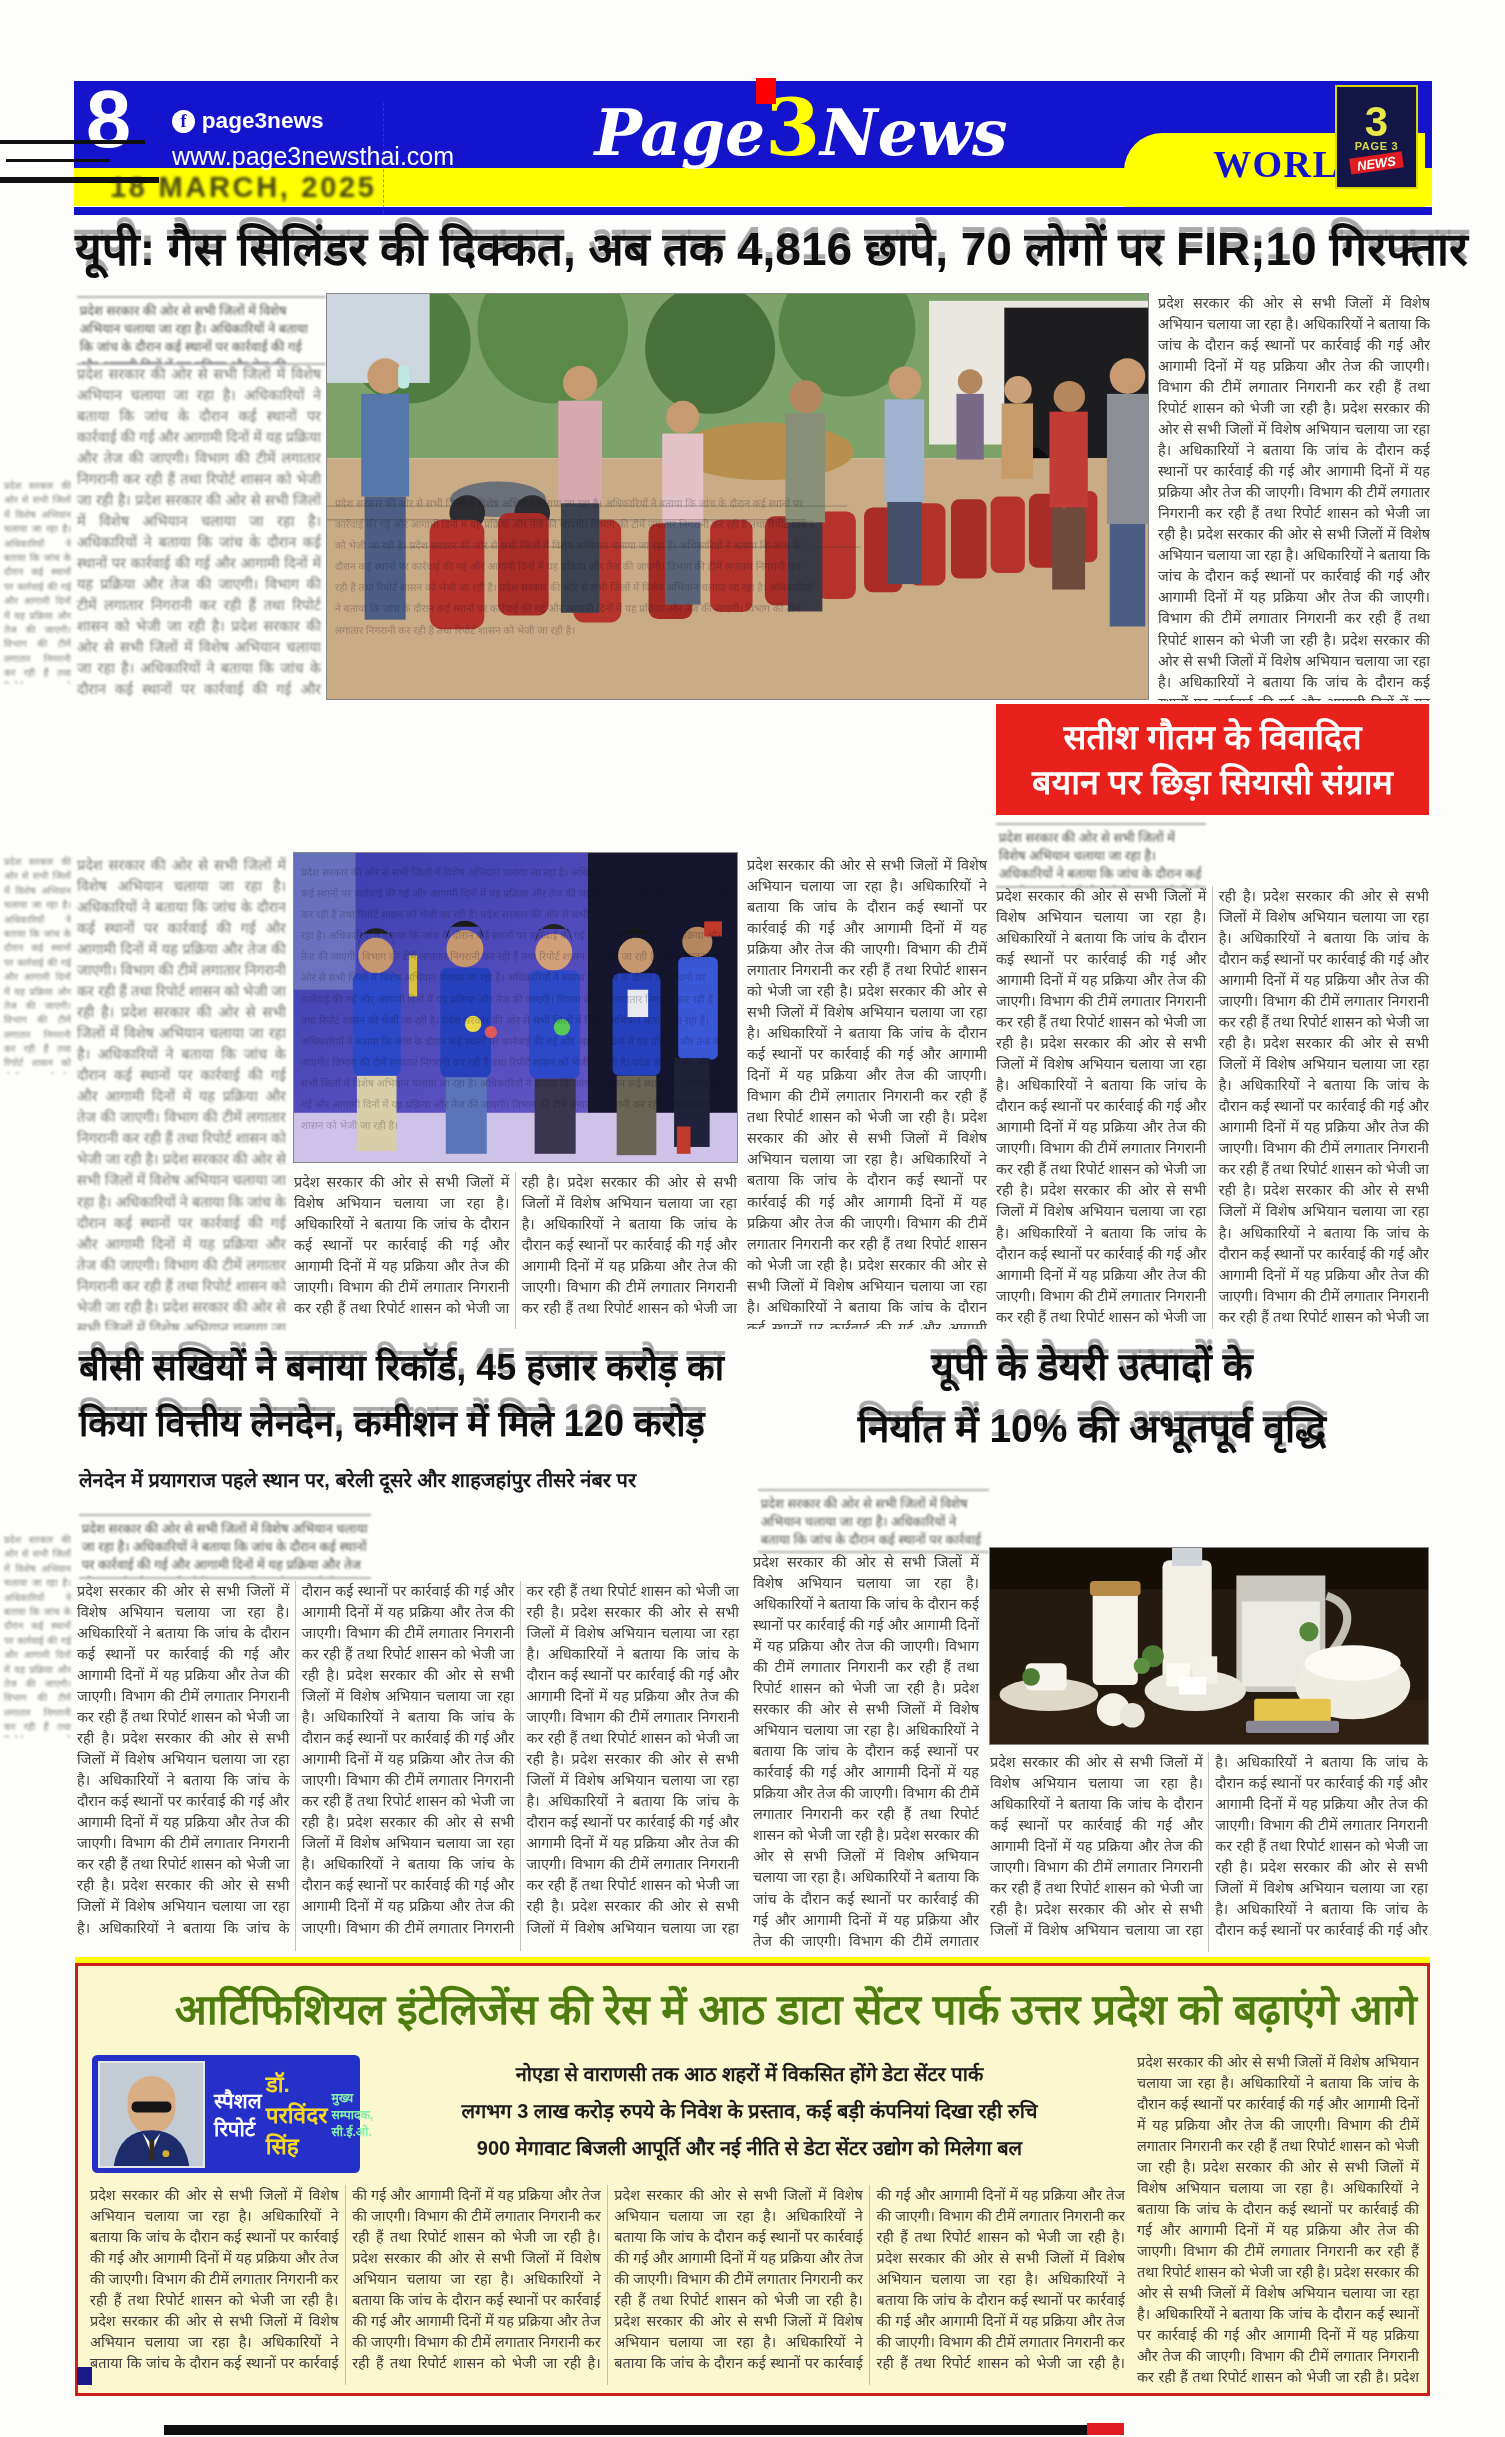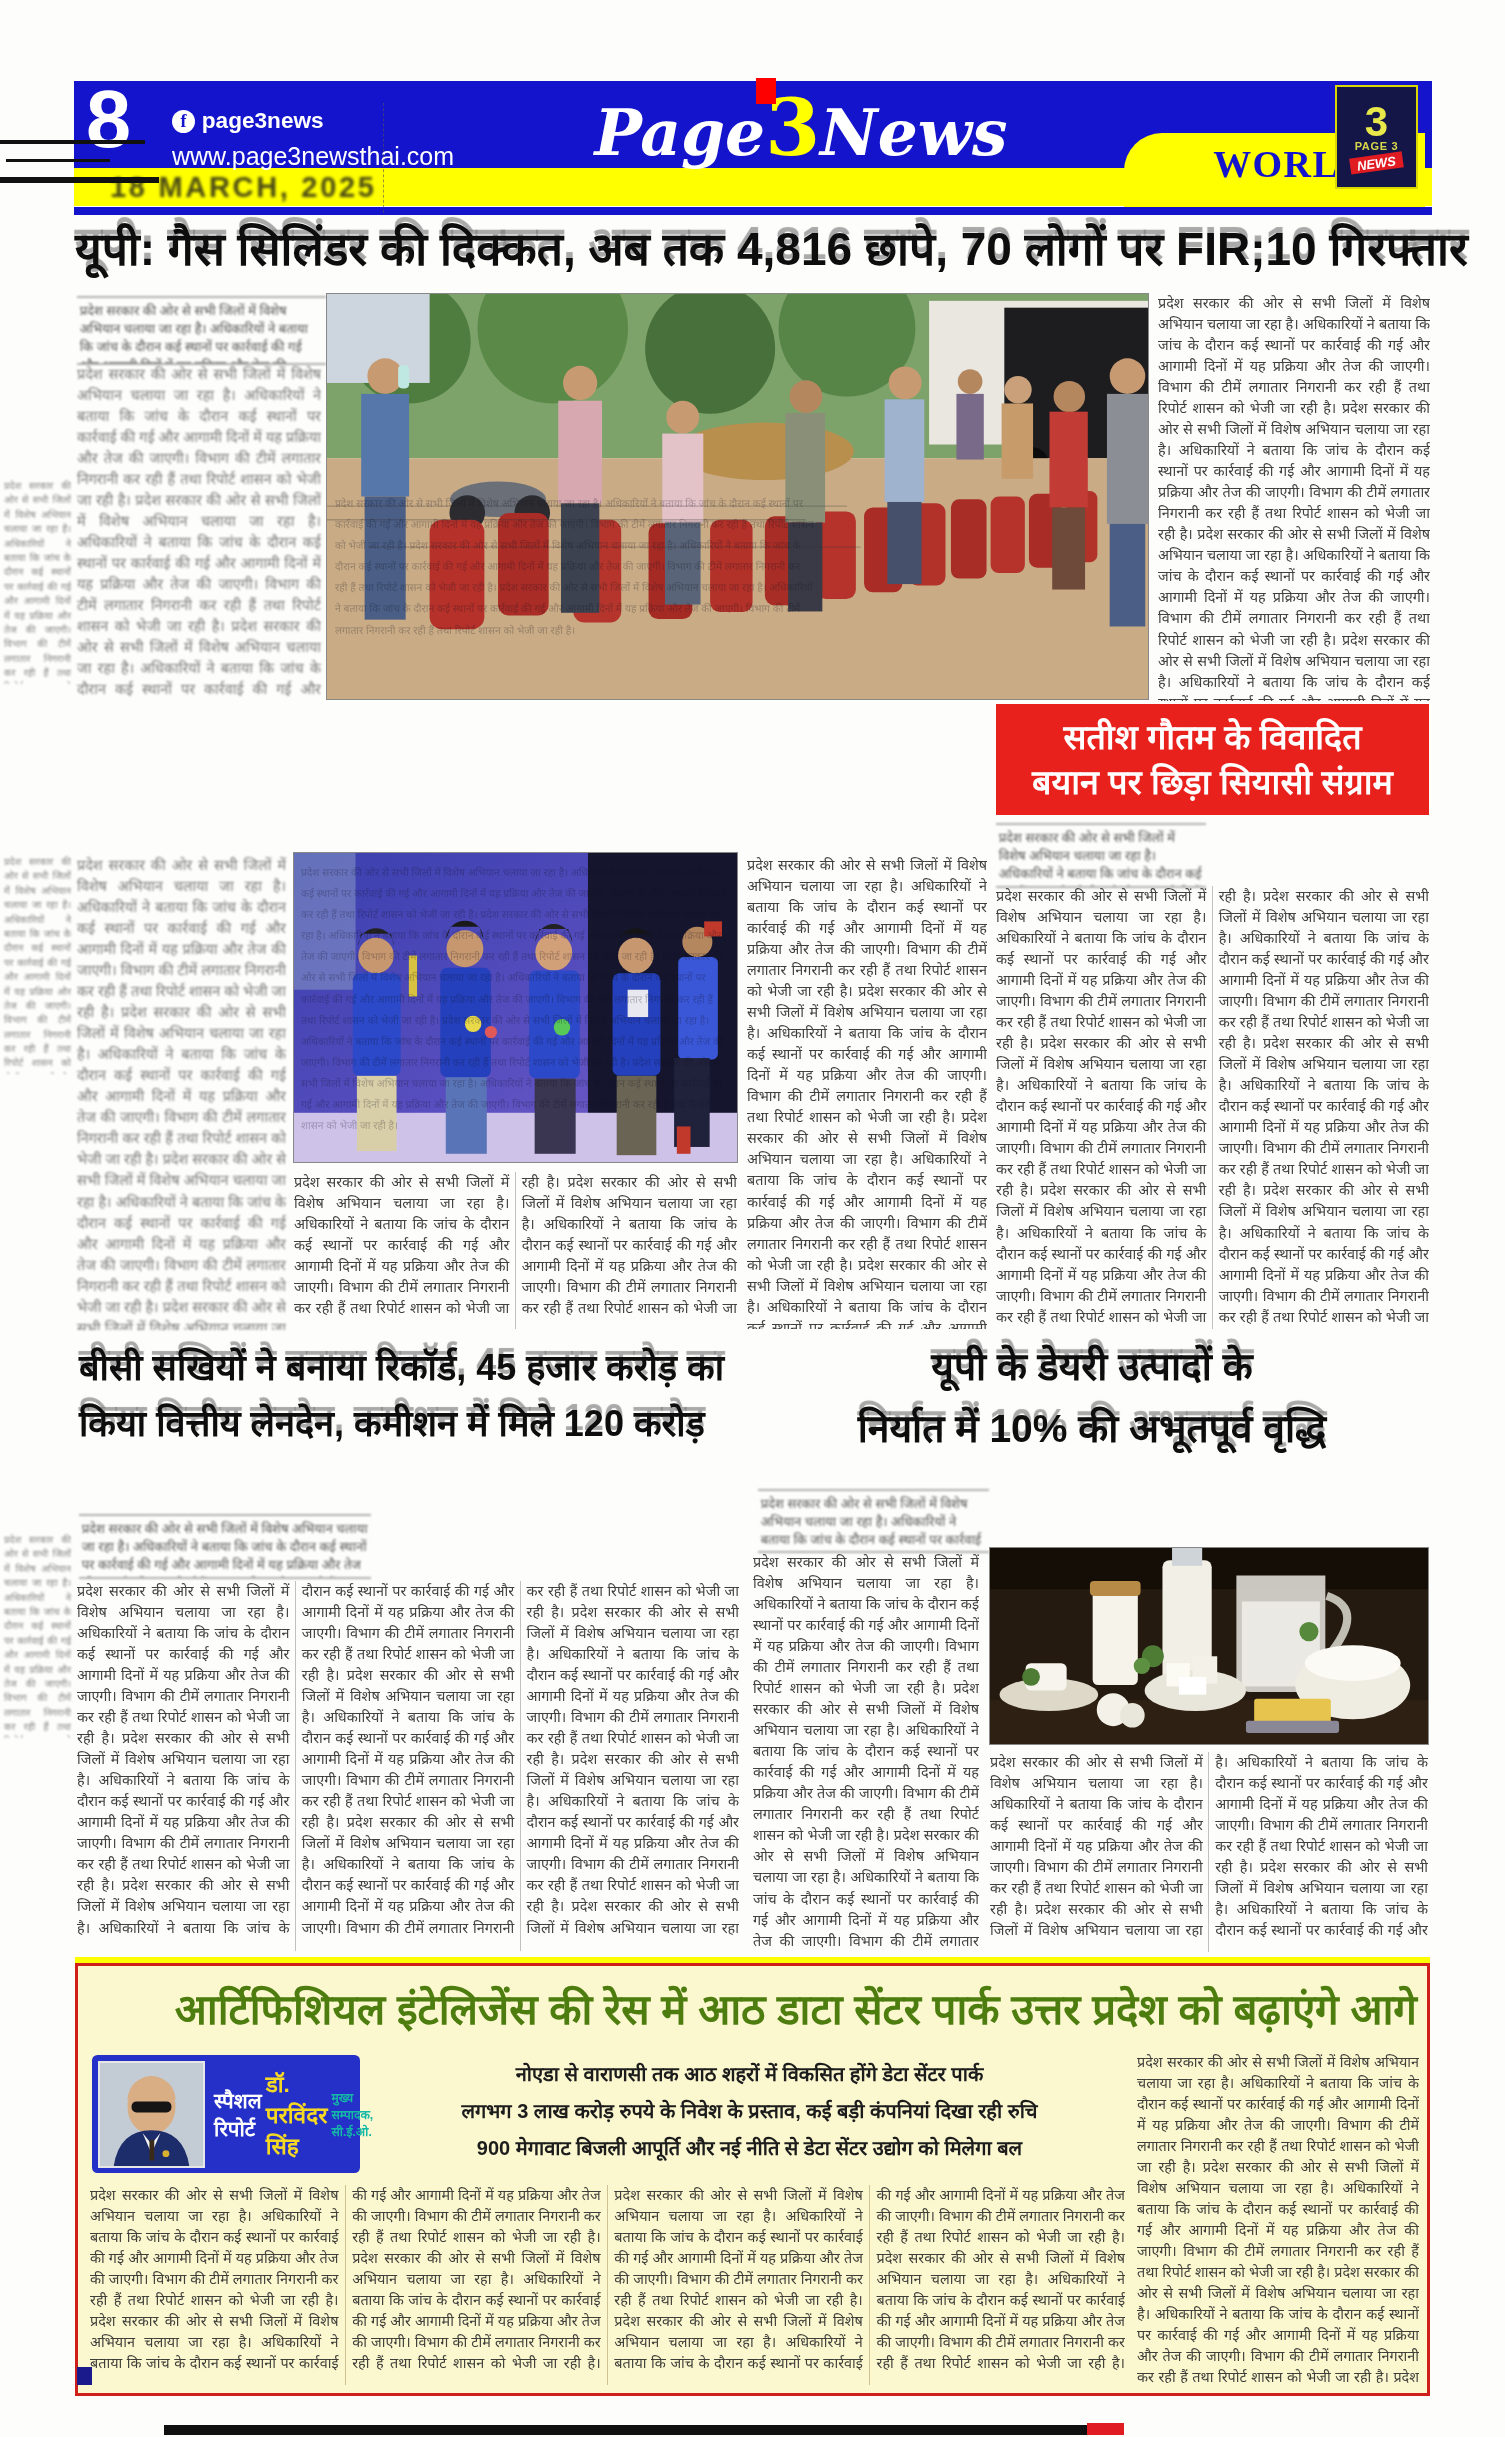--- a/index.html
+++ b/index.html
@@ -60,21 +60,21 @@
   .ai-box{left:75px;top:1963px;width:1355px;height:433px;background:#fbf7cf;border:3.4px solid #cf1f1a;box-sizing:border-box;}
   .ai-topbar{left:75px;top:1957px;width:1355px;height:8.2px;background:#ffff00;}
   .ai-hl{left:89px;top:1979px;width:1328px;text-align:right;color:#4d7c0f;font-size:42px;font-weight:800;white-space:nowrap;}
   .byline-box{left:92px;top:2055px;width:268px;height:118px;background:#2430c8;border-radius:5.5px;
               display:flex;align-items:center;gap:9.6px;padding:5.5px;box-sizing:border-box;}
   .byline-photo{width:103px;height:103px;background:#fff;border:2.1px solid #e6e6e6;flex:0 0 auto;overflow:hidden;}
   .byline-photo svg{display:block;width:100%;height:100%;}
   .byline-texts{display:flex;flex-direction:row;align-items:center;flex:1;gap:4.1px;}
   .byline-special{color:#ffffff;font-size:20.5px;font-weight:bold;}
   .byline-author{color:#f5d823;font-size:22.6px;font-weight:bold;filter:blur(0.2px);}
-  .byline-role{color:#14b8a6;font-size:12.3px;font-weight:bold;filter:blur(0.3px);}
+  .byline-role{color:#86efac;font-size:12.3px;font-weight:bold;filter:blur(0.3px);}
   .ai-intro{left:373px;top:2056px;width:753px;text-align:center;color:#1c1c1c;font-size:20px;font-weight:bold;
             line-height:1.85;filter:blur(0.3px);}
   .bottom-strip{left:164px;top:2425px;width:958px;height:9.6px;background:#101010;}
   .bottom-red{left:1087px;top:2423px;width:37px;height:12.3px;background:#e11b22;}
   .corner-navy{left:77px;top:2367px;width:15px;height:18px;background:#1a1a8c;}
   .dash-artifact{left:383px;top:103px;width:0;height:110px;border-left:1.4px dashed #555;opacity:.6;}
 </style>
 </head>
 <body>
 
@@ -244,20 +244,21 @@
     <span>सतीश गौतम के विवादित</span>
     <span>बयान पर छिड़ा सियासी संग्राम</span>
   </div>
   <div class="abs dateline" style="left:996px;top:823px;width:205px;height:53px;">प्रदेश सरकार की ओर से सभी जिलों में विशेष अभियान चलाया जा रहा है। अधिकारियों ने बताया कि जांच के दौरान कई स्थानों पर कार्रवाई की गई और आगामी दिनों में यह प्रक्रिया और तेज की जाएगी। विभाग की टीमें लगातार निगरानी कर रही हैं तथा रिपोर्ट शासन को भेजी जा रही है। </div>
   <div class="abs ghost-text cols2" style="left:996px;top:886px;width:433px;height:443px;">प्रदेश सरकार की ओर से सभी जिलों में विशेष अभियान चलाया जा रहा है। अधिकारियों ने बताया कि जांच के दौरान कई स्थानों पर कार्रवाई की गई और आगामी दिनों में यह प्रक्रिया और तेज की जाएगी। विभाग की टीमें लगातार निगरानी कर रही हैं तथा रिपोर्ट शासन को भेजी जा रही है।  प्रदेश सरकार की ओर से सभी जिलों में विशेष अभियान चलाया जा रहा है। अधिकारियों ने बताया कि जांच के दौरान कई स्थानों पर कार्रवाई की गई और आगामी दिनों में यह प्रक्रिया और तेज की जाएगी। विभाग की टीमें लगातार निगरानी कर रही हैं तथा रिपोर्ट शासन को भेजी जा रही है।  प्रदेश सरकार की ओर से सभी जिलों में विशेष अभियान चलाया जा रहा है। अधिकारियों ने बताया कि जांच के दौरान कई स्थानों पर कार्रवाई की गई और आगामी दिनों में यह प्रक्रिया और तेज की जाएगी। विभाग की टीमें लगातार निगरानी कर रही हैं तथा रिपोर्ट शासन को भेजी जा रही है।  प्रदेश सरकार की ओर से सभी जिलों में विशेष अभियान चलाया जा रहा है। अधिकारियों ने बताया कि जांच के दौरान कई स्थानों पर कार्रवाई की गई और आगामी दिनों में यह प्रक्रिया और तेज की जाएगी। विभाग की टीमें लगातार निगरानी कर रही हैं तथा रिपोर्ट शासन को भेजी जा रही है।  प्रदेश सरकार की ओर से सभी जिलों में विशेष अभियान चलाया जा रहा है। अधिकारियों ने बताया कि जांच के दौरान कई स्थानों पर कार्रवाई की गई और आगामी दिनों में यह प्रक्रिया और तेज की जाएगी। विभाग की टीमें लगातार निगरानी कर रही हैं तथा रिपोर्ट शासन को भेजी जा रही है।  प्रदेश सरकार की ओर से सभी जिलों में विशेष अभियान चलाया जा रहा है। अधिकारियों ने बताया कि जांच के दौरान कई स्थानों पर कार्रवाई की गई और आगामी दिनों में यह प्रक्रिया और तेज की जाएगी। विभाग की टीमें लगातार निगरानी कर रही हैं तथा रिपोर्ट शासन को भेजी जा रही है।  प्रदेश सरकार की ओर से सभी जिलों में विशेष अभियान चलाया जा रहा है। अधिकारियों ने बताया कि जांच के दौरान कई स्थानों पर कार्रवाई की गई और आगामी दिनों में यह प्रक्रिया और तेज की जाएगी। विभाग की टीमें लगातार निगरानी कर रही हैं तथा रिपोर्ट शासन को भेजी जा रही है।  प्रदेश सरकार की ओर से सभी जिलों में विशेष अभियान चलाया जा रहा है। अधिकारियों ने बताया कि जांच के दौरान कई स्थानों पर कार्रवाई की गई और आगामी दिनों में यह प्रक्रिया और तेज की जाएगी। विभाग की टीमें लगातार निगरानी कर रही हैं तथा रिपोर्ट शासन को भेजी जा रही है।  प्रदेश सरकार की ओर से सभी जिलों में विशेष अभियान चलाया जा रहा है। अधिकारियों ने बताया कि जांच के दौरान कई स्थानों पर कार्रवाई की गई और आगामी दिनों में यह प्रक्रिया और तेज की जाएगी। विभाग की टीमें लगातार निगरानी कर रही हैं तथा रिपोर्ट शासन को भेजी जा रही है।  प्रदेश सरकार की ओर से सभी जिलों में विशेष अभियान चलाया जा रहा है। अधिकारियों ने बताया कि जांच के दौरान कई स्थानों पर कार्रवाई की गई और आगामी दिनों में यह प्रक्रिया और तेज की जाएगी। विभाग की टीमें लगातार निगरानी कर रही हैं तथा रिपोर्ट शासन को भेजी जा रही है। </div>
 
   <div class="abs hl smear bc-hl">
     <span>बीसी सखियों ने बनाया रिकॉर्ड, 45 हजार करोड़ का</span><br>
     <span>किया वित्तीय लेनदेन, कमीशन में मिले 120 करोड़</span>
   </div>
+  <div class="abs bc-sub">लेनदेन में प्रयागराज पहले स्थान पर, बरेली दूसरे और शाहजहांपुर तीसरे नंबर पर</div>
   <div class="abs dateline" style="left:79px;top:1514px;width:287px;height:53px;">प्रदेश सरकार की ओर से सभी जिलों में विशेष अभियान चलाया जा रहा है। अधिकारियों ने बताया कि जांच के दौरान कई स्थानों पर कार्रवाई की गई और आगामी दिनों में यह प्रक्रिया और तेज की जाएगी। विभाग की टीमें लगातार निगरानी कर रही हैं तथा रिपोर्ट शासन को भेजी जा रही है। </div>
   <div class="abs ghost-text cols3" style="left:77px;top:1581px;width:662px;height:370px;">प्रदेश सरकार की ओर से सभी जिलों में विशेष अभियान चलाया जा रहा है। अधिकारियों ने बताया कि जांच के दौरान कई स्थानों पर कार्रवाई की गई और आगामी दिनों में यह प्रक्रिया और तेज की जाएगी। विभाग की टीमें लगातार निगरानी कर रही हैं तथा रिपोर्ट शासन को भेजी जा रही है।  प्रदेश सरकार की ओर से सभी जिलों में विशेष अभियान चलाया जा रहा है। अधिकारियों ने बताया कि जांच के दौरान कई स्थानों पर कार्रवाई की गई और आगामी दिनों में यह प्रक्रिया और तेज की जाएगी। विभाग की टीमें लगातार निगरानी कर रही हैं तथा रिपोर्ट शासन को भेजी जा रही है।  प्रदेश सरकार की ओर से सभी जिलों में विशेष अभियान चलाया जा रहा है। अधिकारियों ने बताया कि जांच के दौरान कई स्थानों पर कार्रवाई की गई और आगामी दिनों में यह प्रक्रिया और तेज की जाएगी। विभाग की टीमें लगातार निगरानी कर रही हैं तथा रिपोर्ट शासन को भेजी जा रही है।  प्रदेश सरकार की ओर से सभी जिलों में विशेष अभियान चलाया जा रहा है। अधिकारियों ने बताया कि जांच के दौरान कई स्थानों पर कार्रवाई की गई और आगामी दिनों में यह प्रक्रिया और तेज की जाएगी। विभाग की टीमें लगातार निगरानी कर रही हैं तथा रिपोर्ट शासन को भेजी जा रही है।  प्रदेश सरकार की ओर से सभी जिलों में विशेष अभियान चलाया जा रहा है। अधिकारियों ने बताया कि जांच के दौरान कई स्थानों पर कार्रवाई की गई और आगामी दिनों में यह प्रक्रिया और तेज की जाएगी। विभाग की टीमें लगातार निगरानी कर रही हैं तथा रिपोर्ट शासन को भेजी जा रही है।  प्रदेश सरकार की ओर से सभी जिलों में विशेष अभियान चलाया जा रहा है। अधिकारियों ने बताया कि जांच के दौरान कई स्थानों पर कार्रवाई की गई और आगामी दिनों में यह प्रक्रिया और तेज की जाएगी। विभाग की टीमें लगातार निगरानी कर रही हैं तथा रिपोर्ट शासन को भेजी जा रही है।  प्रदेश सरकार की ओर से सभी जिलों में विशेष अभियान चलाया जा रहा है। अधिकारियों ने बताया कि जांच के दौरान कई स्थानों पर कार्रवाई की गई और आगामी दिनों में यह प्रक्रिया और तेज की जाएगी। विभाग की टीमें लगातार निगरानी कर रही हैं तथा रिपोर्ट शासन को भेजी जा रही है।  प्रदेश सरकार की ओर से सभी जिलों में विशेष अभियान चलाया जा रहा है। अधिकारियों ने बताया कि जांच के दौरान कई स्थानों पर कार्रवाई की गई और आगामी दिनों में यह प्रक्रिया और तेज की जाएगी। विभाग की टीमें लगातार निगरानी कर रही हैं तथा रिपोर्ट शासन को भेजी जा रही है।  प्रदेश सरकार की ओर से सभी जिलों में विशेष अभियान चलाया जा रहा है। अधिकारियों ने बताया कि जांच के दौरान कई स्थानों पर कार्रवाई की गई और आगामी दिनों में यह प्रक्रिया और तेज की जाएगी। विभाग की टीमें लगातार निगरानी कर रही हैं तथा रिपोर्ट शासन को भेजी जा रही है।  प्रदेश सरकार की ओर से सभी जिलों में विशेष अभियान चलाया जा रहा है। अधिकारियों ने बताया कि जांच के दौरान कई स्थानों पर कार्रवाई की गई और आगामी दिनों में यह प्रक्रिया और तेज की जाएगी। विभाग की टीमें लगातार निगरानी कर रही हैं तथा रिपोर्ट शासन को भेजी जा रही है।  प्रदेश सरकार की ओर से सभी जिलों में विशेष अभियान चलाया जा रहा है। अधिकारियों ने बताया कि जांच के दौरान कई स्थानों पर कार्रवाई की गई और आगामी दिनों में यह प्रक्रिया और तेज की जाएगी। विभाग की टीमें लगातार निगरानी कर रही हैं तथा रिपोर्ट शासन को भेजी जा रही है। </div>
 
   <div class="abs hl smear dairy-hl">
     <span>यूपी के डेयरी उत्पादों के</span><br>
     <span>निर्यात में 10% की अभूतपूर्व वृद्धि</span>
   </div>
   <div class="abs dateline" style="left:758px;top:1489px;width:226px;height:52px;">प्रदेश सरकार की ओर से सभी जिलों में विशेष अभियान चलाया जा रहा है। अधिकारियों ने बताया कि जांच के दौरान कई स्थानों पर कार्रवाई की गई और आगामी दिनों में यह प्रक्रिया और तेज की जाएगी। विभाग की टीमें लगातार निगरानी कर रही हैं तथा रिपोर्ट शासन को भेजी जा रही है। </div>
   <div class="abs ghost-text" style="left:753px;top:1552px;width:226px;height:400px;">प्रदेश सरकार की ओर से सभी जिलों में विशेष अभियान चलाया जा रहा है। अधिकारियों ने बताया कि जांच के दौरान कई स्थानों पर कार्रवाई की गई और आगामी दिनों में यह प्रक्रिया और तेज की जाएगी। विभाग की टीमें लगातार निगरानी कर रही हैं तथा रिपोर्ट शासन को भेजी जा रही है।  प्रदेश सरकार की ओर से सभी जिलों में विशेष अभियान चलाया जा रहा है। अधिकारियों ने बताया कि जांच के दौरान कई स्थानों पर कार्रवाई की गई और आगामी दिनों में यह प्रक्रिया और तेज की जाएगी। विभाग की टीमें लगातार निगरानी कर रही हैं तथा रिपोर्ट शासन को भेजी जा रही है।  प्रदेश सरकार की ओर से सभी जिलों में विशेष अभियान चलाया जा रहा है। अधिकारियों ने बताया कि जांच के दौरान कई स्थानों पर कार्रवाई की गई और आगामी दिनों में यह प्रक्रिया और तेज की जाएगी। विभाग की टीमें लगातार निगरानी कर रही हैं तथा रिपोर्ट शासन को भेजी जा रही है।  प्रदेश सरकार की ओर से सभी जिलों में विशेष अभियान चलाया जा रहा है। अधिकारियों ने बताया कि जांच के दौरान कई स्थानों पर कार्रवाई की गई और आगामी दिनों में यह प्रक्रिया और तेज की जाएगी। विभाग की टीमें लगातार निगरानी कर रही हैं तथा रिपोर्ट शासन को भेजी जा रही है।  प्रदेश सरकार की ओर से सभी जिलों में विशेष अभियान चलाया जा रहा है। अधिकारियों ने बताया कि जांच के दौरान कई स्थानों पर कार्रवाई की गई और आगामी दिनों में यह प्रक्रिया और तेज की जाएगी। विभाग की टीमें लगातार निगरानी कर रही हैं तथा रिपोर्ट शासन को भेजी जा रही है।  प्रदेश सरकार की ओर से सभी जिलों में विशेष अभियान चलाया जा रहा है। अधिकारियों ने बताया कि जांच के दौरान कई स्थानों पर कार्रवाई की गई और आगामी दिनों में यह प्रक्रिया और तेज की जाएगी। विभाग की टीमें लगातार निगरानी कर रही हैं तथा रिपोर्ट शासन को भेजी जा रही है। </div>
 

